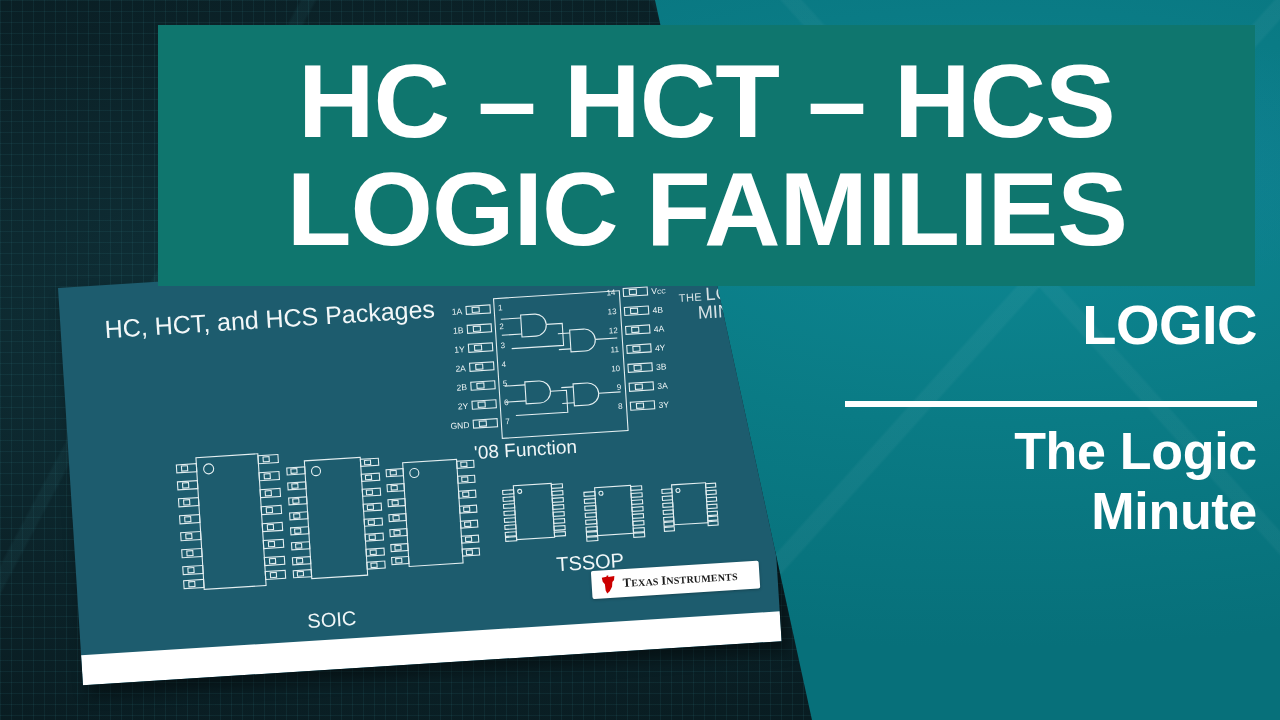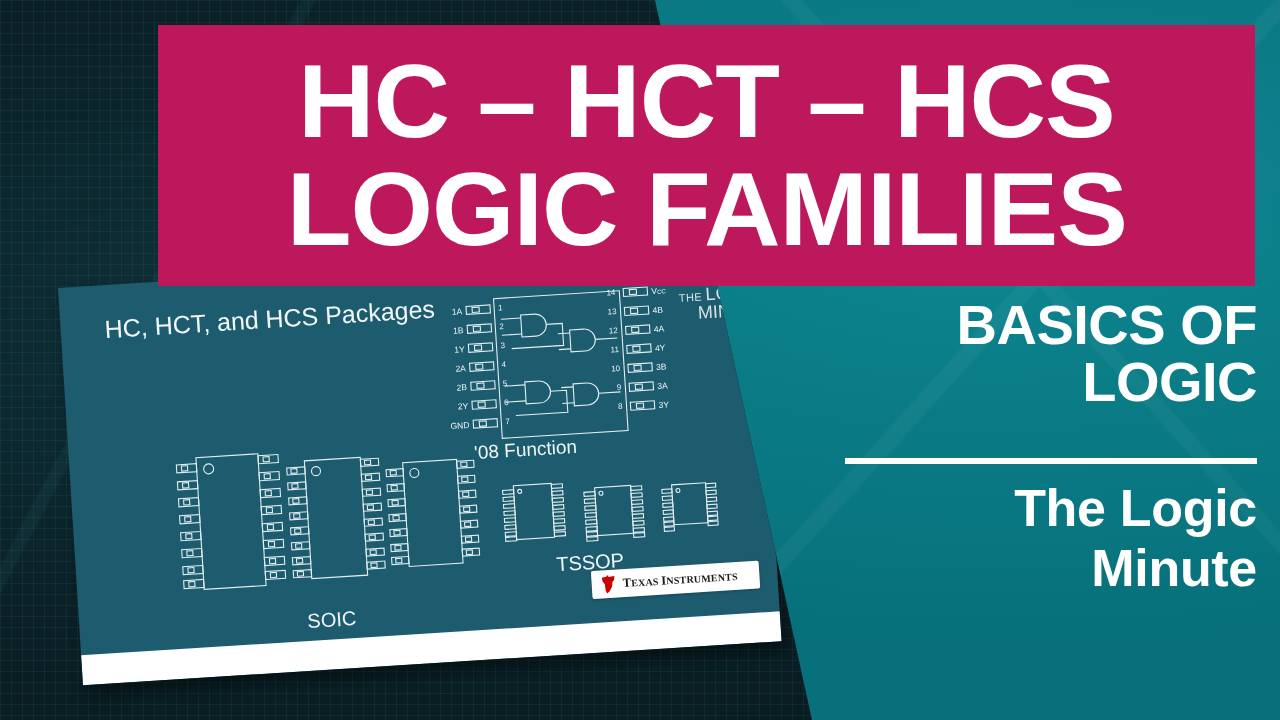--- a/index.html
+++ b/index.html
@@ -36,21 +36,21 @@
       linear-gradient(55deg,  transparent 0 44%, rgba(255,255,255,.05) 44.2% 45.3%, transparent 45.5% 100%),
       linear-gradient(132deg, transparent 0 66%, rgba(255,255,255,.04) 66.2% 67.2%, transparent 67.4% 100%),
       linear-gradient(48deg,  transparent 0 74%, rgba(255,255,255,.035) 74.2% 75.1%, transparent 75.3% 100%),
       radial-gradient(30% 26% at 88% 22%, rgba(40,120,175,.18), transparent 70%);
     clip-path: polygon(655px 0, 1280px 0, 1280px 720px, 812px 720px);
   }
 
   
   .title-bar{
     position:absolute; left:158px; top:25px; width:1097px; height:261px;
-    background:#be185d; display:flex; flex-direction:column;
+    background:#0f766e; display:flex; flex-direction:column;
     align-items:center; justify-content:center; z-index:6;
   }
   .title-line{
     color:#fff; font-weight:bold; letter-spacing:-1px;
     line-height:.98; white-space:nowrap;
     font-family:"Liberation Sans", sans-serif;
   }
   .title-line.l1{ font-size:104px; transform:scaleX(1.02); }
   .title-line.l2{ font-size:104px; margin-top:6px; transform:scaleX(1.02); }
 
@@ -644,19 +644,18 @@
     <div class="slide-bottom-bar"></div>
   </div>
   </div>
 
   <div class="title-bar">
     <div class="title-line l1">HC – HCT – HCS</div>
     <div class="title-line l2">LOGIC FAMILIES</div>
   </div>
 
   <div class="right-panel">
-    <div class="rp-line">BASICS OF</div>
     <div class="rp-line">LOGIC</div>
     <div class="rp-rule"></div>
     <div class="rp-sub">The Logic Minute</div>
   </div>
 
 </div>
 
 </body></html>

